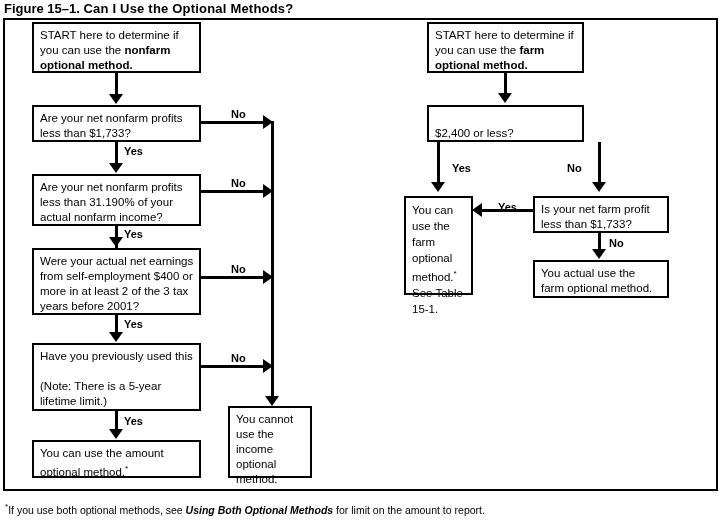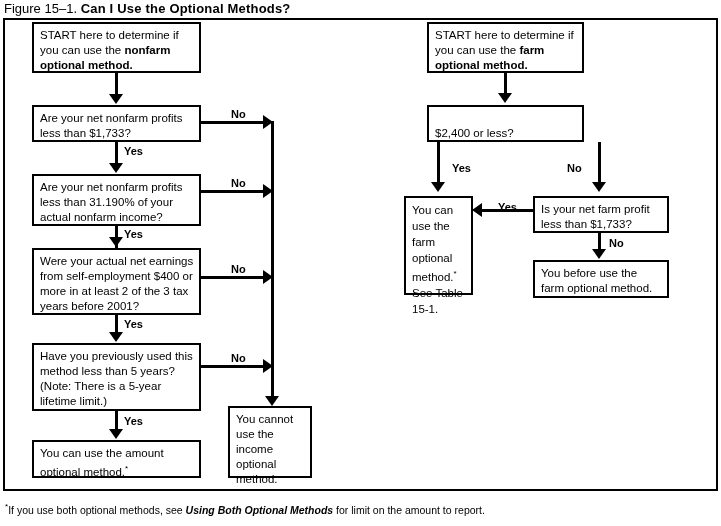--- a/index.html
+++ b/index.html
@@ -9,21 +9,21 @@
     color:#000000;
     -webkit-font-smoothing:none;
   }
   #stage{position:absolute;left:0;top:0;width:721px;height:526px;}
 
   
   .title{
     position:absolute;left:4px;top:0px;width:700px;height:17px;
     font-size:13px;line-height:17px;white-space:nowrap;
   }
-  .title .fignum{font-weight:normal;}
+  .title .fignum{font-weight:bold;}
   .title .figtext{font-weight:bold;letter-spacing:0.2px;}
 
   
   .frame{
     position:absolute;left:3px;top:18px;width:715px;height:473px;
     border:2px solid #000;box-sizing:border-box;background:#fff;
   }
   
   .footnote{
     position:absolute;left:5px;top:500px;width:712px;height:18px;
@@ -103,21 +103,21 @@
 
   <div class="box" style="left:32px;top:248px;width:169px;height:67px;">
     <span>Were your actual net earnings</span><br>
     <span>from self-employment $400 or</span><br>
     <span>more in at least 2 of the 3 tax</span><br>
     <span>years before 2001?</span>
   </div>
 
   <div class="box" style="left:32px;top:343px;width:169px;height:68px;">
     <span>Have you previously used this</span><br>
-    <span>method less than 5 years?</span><br>
+    <br>
     <span>(Note: There is a 5-year</span><br>
     <span>lifetime limit.)</span>
   </div>
 
   <div class="box" style="left:32px;top:440px;width:169px;height:38px;">
     <span>You can use the amount</span><br>
     <span>optional method.</span><span class="star">*</span>
   </div>
 
   <div class="box" style="left:228px;top:406px;width:84px;height:72px;">
@@ -185,21 +185,21 @@
     <span>You can</span><br>
     <span>use the</span><br>
     <span>farm</span><br>
     <span>optional</span><br>
     <span>method.</span><span class="star">*</span><br>
     <span>See </span><span class="ital">Table</span><br>
     <span class="ital">15-1</span><span>.</span>
   </div>
 
   <div class="box" style="left:533px;top:260px;width:136px;height:38px;">
-    <span>You before use the</span><br>
+    <span>You actual use the</span><br>
     <span>farm optional method.</span>
   </div>
 
   <div class="vline" style="left:504px;top:73px;width:3px;height:22px;"></div>
   <div class="arrow-down" style="left:498px;top:93px;"></div>
 
   <div class="vline" style="left:437px;top:142px;width:3px;height:40px;"></div>
   <div class="arrow-down" style="left:431px;top:182px;"></div>
   <div class="lbl" style="left:452px;top:162px;">Yes</div>
 

